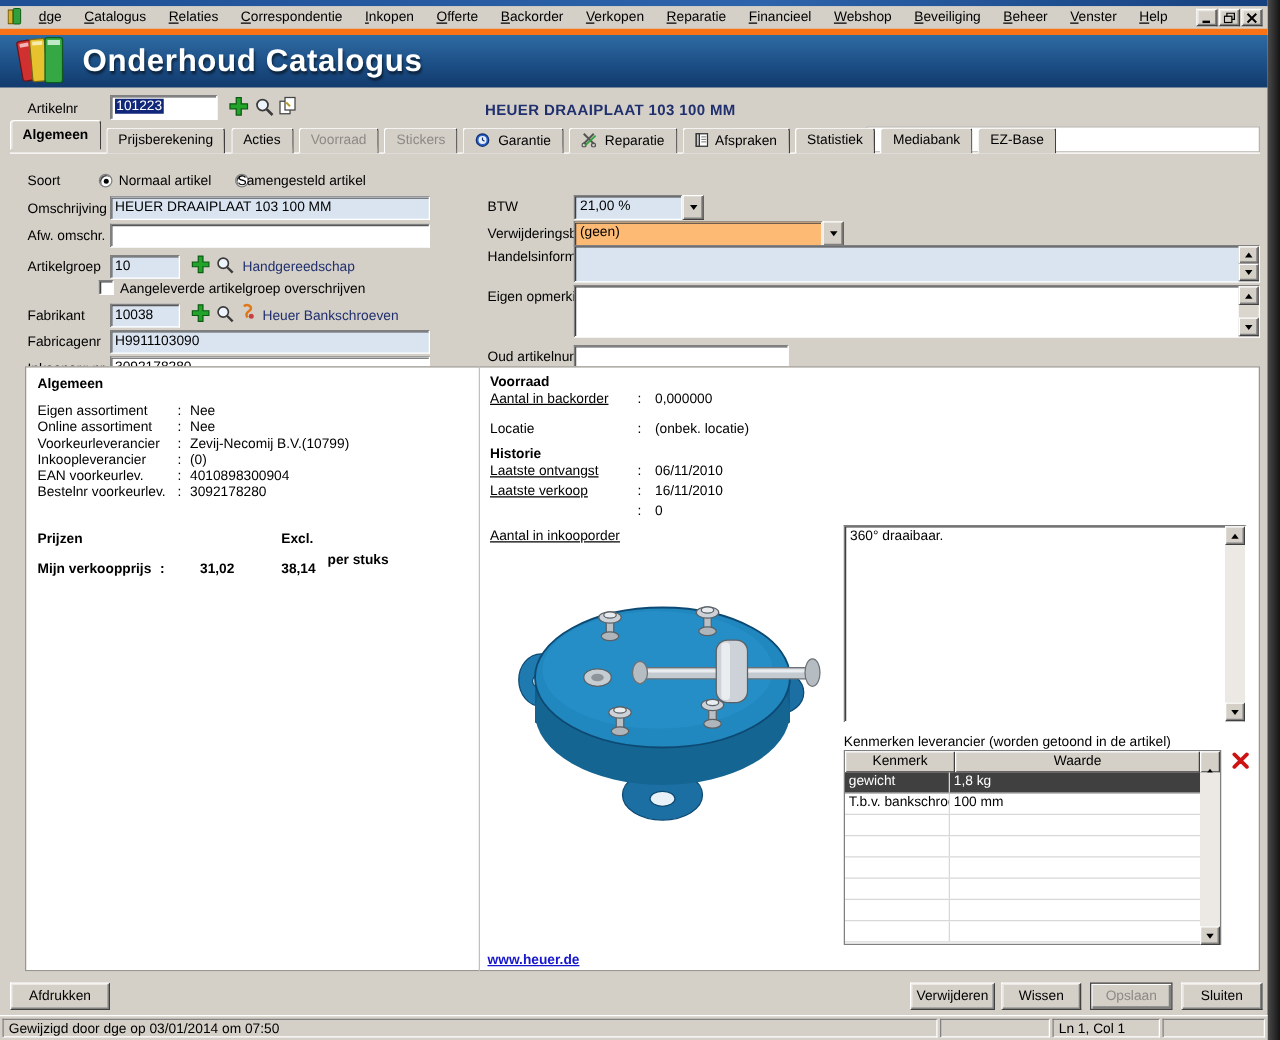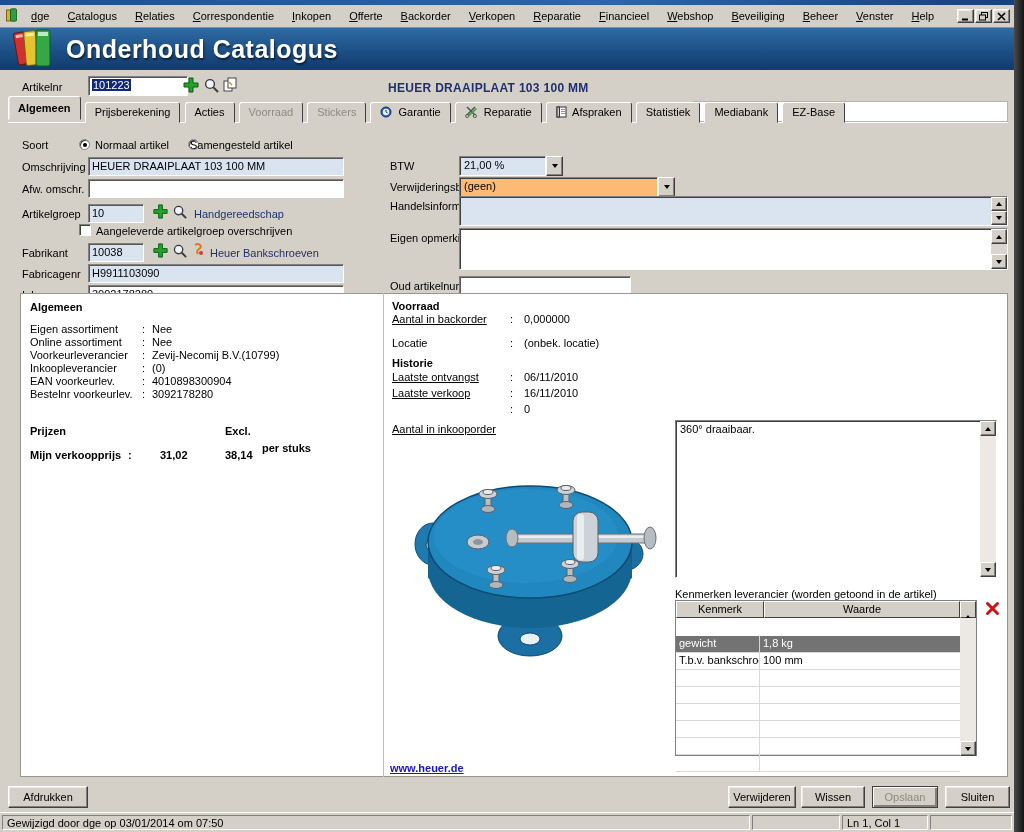--- a/index.html
+++ b/index.html
@@ -9,21 +9,21 @@
   
   .raised { background:#d4d0c8; border:1px solid; border-color:#ffffff #404040 #404040 #ffffff; box-shadow:inset -1px -1px 0 #808080, inset 1px 1px 0 #ece9e4; }
   .groove { border:1px solid; border-color:#808080 #ffffff #ffffff #808080; }
   .field { background:#fff; border:1px solid; border-color:#808080 #ffffff #ffffff #808080; box-shadow:inset 1px 1px 0 #58585a; padding:2px 3px; font-size:11px; line-height:13px; white-space:nowrap; overflow:hidden; }
   .field.blue { background:#dae4f1; }
   .lbl { font-size:11px; color:#000; white-space:nowrap; }
   .navy-link { color:#20306e; text-decoration:none; white-space:nowrap; }
   .u { text-decoration:underline; }
   .bold { font-weight:bold; }
   
-  #menubar { left:0; top:5px; width:1014px; height:23px; background:#d4d0c8; border-bottom:1px solid #f97316; display:flex; align-items:center; gap:0; padding-left:4px; }
+  #menubar { left:0; top:5px; width:1014px; height:23px; background:#d4d0c8; border-bottom:5px solid #f97316; display:flex; align-items:center; gap:0; padding-left:4px; }
   .menu-item { display:inline-block; padding:3px 9px; font-size:11px; }
   .menu-item::first-letter { text-decoration:underline; }
   .winbtn { width:17px; height:14px; display:flex; align-items:center; justify-content:center; margin-left:1px; }
   
   #header { left:0; top:28px; width:1014px; height:42px; background:linear-gradient(180deg,#2f6ba3 0%,#1c4f86 55%,#123a6d 100%); display:flex; align-items:center; }
   #header h1 { color:#fff; font-size:25px; font-weight:bold; letter-spacing:0.5px; text-shadow:1px 2px 2px rgba(0,0,0,0.55); }
   
   .tab { display:inline-block; height:21px; padding:3px 9px 0 9px; background:#d4d0c8; border:1px solid; border-color:#ffffff #404040 #d4d0c8 #ffffff; border-radius:3px 3px 0 0; font-size:11px; margin-right:1px; vertical-align:bottom; white-space:nowrap; }
   .tab.active { font-weight:bold; height:24px; padding-top:5px; position:relative; top:-3px; box-shadow:inset 1px 0 0 #ece9e4; }
   .tab.disabled { color:#8e8a84; }
@@ -44,21 +44,21 @@
   .tri-up-s { width:0;height:0;border-left:3px solid transparent;border-right:3px solid transparent;border-bottom:4px solid #000; }
   .tri-down-s { width:0;height:0;border-left:3px solid transparent;border-right:3px solid transparent;border-top:4px solid #000; }
   
   .btn { background:#d4d0c8; border:1px solid; border-color:#ffffff #404040 #404040 #ffffff; box-shadow:inset -1px -1px 0 #808080, inset 1px 1px 0 #ece9e4; font-size:11px; text-align:center; height:22px; line-height:20px; }
   .btn.disabled { color:#8e8a84; border-color:#404040; box-shadow:inset 1px 1px 0 #ffffff, inset -2px -2px 0 #808080; }
   
   .ktable { border:1px solid #808080; background:#fff; }
   .krow { display:flex; height:17px; border-bottom:1px solid #d8d8d8; }
   .krow .c1 { width:84px; border-right:1px solid #d8d8d8; padding:1px 3px; overflow:hidden; white-space:nowrap; }
   .krow .c2 { flex:1; padding:1px 3px; overflow:hidden; white-space:nowrap; }
-  .krow.sel { background:#737373; color:#fff;margin-top:18px; }
+  .krow.sel { background:#404040; color:#fff; }
   .khead { display:flex; height:17px; }
   .khead div { background:#d4d0c8; border:1px solid; border-color:#ffffff #404040 #404040 #ffffff; text-align:center; padding-top:1px; }
   .info-row { display:flex; line-height:12px; margin-bottom:1px; }
   .info-row .il { width:112px; }
   .info-row .ic { width:10px; }
   .vr-row { display:flex; line-height:13px; margin-bottom:2px; }
   .vr-row .il { width:118px; }
   .vr-row .ic { width:14px; }
 </style>
 </head>
@@ -127,21 +127,21 @@
         </g>
       <rect x="26" y="1" width="14" height="36" rx="2" fill="#35a845" stroke="#0e5a1c"></rect>
       <rect x="28" y="3" width="10" height="4" fill="#bfe8c6"></rect>
     </svg>
   </span>
   <h1>Onderhoud Catalogus</h1>
 </div>
 
 
 <span class="abs lbl" style="left:22px;top:81px;">Artikelnr</span>
-<div class="abs field" style="left:88px;top:76px;width:100px;height:20px;">
+<div class="abs field" style="left:88px;top:76px;width:86px;height:20px;">
   <span style="background:#10277a;color:#fff;padding:0 1px;">101223</span>
 </div>
 <span class="abs" style="left:182px;top:76px;">
   <svg width="18" height="18" viewBox="0 0 18 18">
       <path d="M7 2 h4 v5 h5 v4 h-5 v5 h-4 v-5 H2 V7 h5 z" fill="#22a32a" stroke="#0b5c10" stroke-width="1"></path>
     </svg>
 </span>
 <span class="abs" style="left:203px;top:77px;">
   <svg width="17" height="17" viewBox="0 0 17 17">
       <circle cx="7" cy="7" r="4.4" fill="#eef4fb" stroke="#3a3a3a" stroke-width="1.4"></circle>

